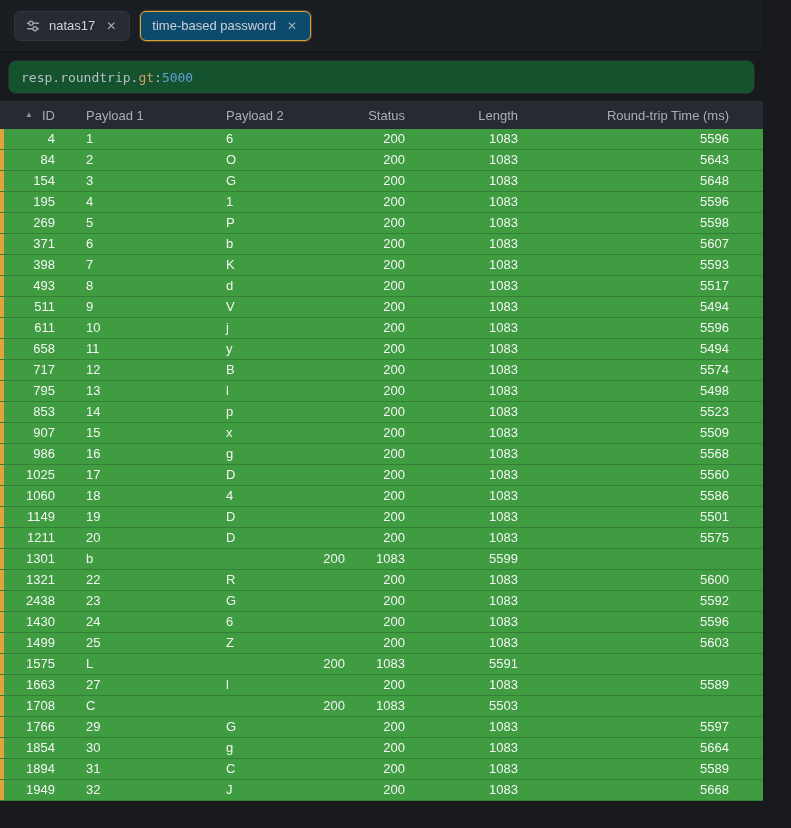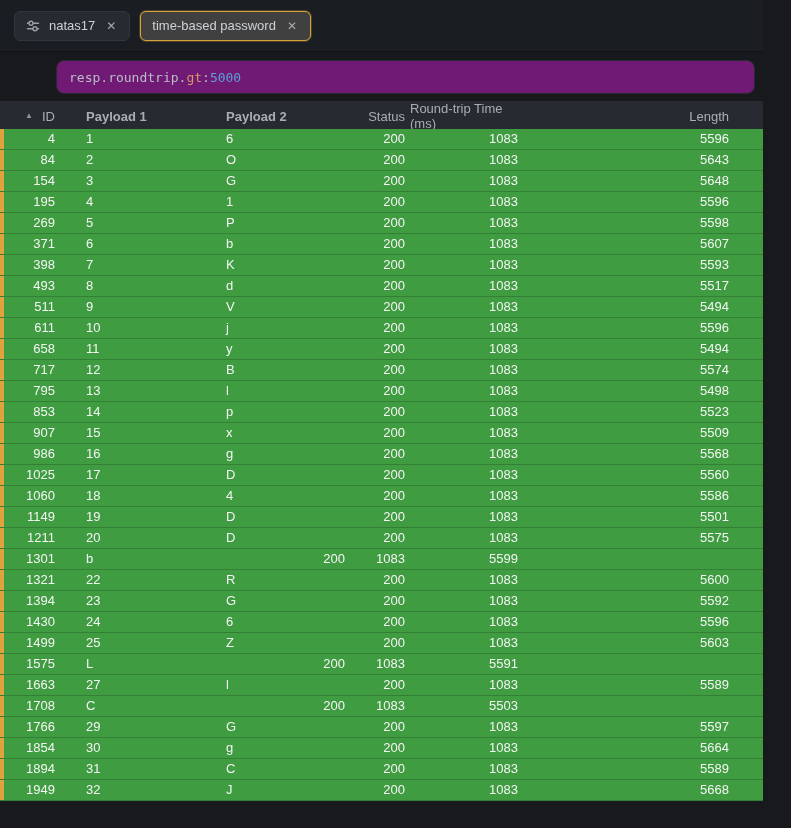--- a/index.html
+++ b/index.html
@@ -32,67 +32,66 @@
     padding:0 11px;
     background:#272b31;
     border:1px solid #31353c;
     border-radius:6px;
     cursor:pointer;
     font-size:13px;
     color:#ccd1d6;
     white-space:nowrap;
   }
   .tab.active{
-    background:#404040;
+    background:#0c4a6e;
     border:1px solid var(--tab-active-border,#d7a43c);
     box-shadow:0 0 0 1px rgba(215,164,60,.25);
     justify-content:center;
   }
   .tab-close{
     font-size:12px;
     color:#a6acb3;
     line-height:1;
     padding:2px;
     cursor:pointer;
   }
   .tab-icon{display:inline-flex;align-items:center;}
 
   
   .filter-bar{padding:8px 8px 7px 8px;}
   .filter-input{
     height:34px;
-    background:#701a75;
+    background:#14532d;
     border:1px solid #272b31;
     border-radius:8px;
     display:flex;
     align-items:center;
     padding:0 12px;
     font-family:"DejaVu Sans Mono", monospace;
     font-size:13px;
     cursor:text;
     overflow:hidden;
     white-space:pre;
-    margin-left:48px;
   }
 
   
   .grid-cols{
     display:grid;
     grid-template-columns:70px 140px 140px 60px 113px 211px 1fr;
   }
   .thead{
     height:28px;
     background:#272b31;
     color:#a8aeb5;
     font-size:13px;
     align-items:center;
   }
   .th{display:flex;align-items:center;height:100%;}
   .th-id{justify-content:flex-end;padding-right:15px;gap:9px;}
-  .th-left{padding-left:16px;font-weight:bold;}
+  .th-left{padding-left:16px;}
   .th-right{justify-content:flex-end;padding-right:5px;}
   .sort-icon{font-size:8px;color:#8d939b;transform:translateY(-1px);}
 
   .tbody{cursor:default;}
   .tr{
     position:relative;
     height:21px;
     background:var(--row-green,#3f9c41);
     border-bottom:1px solid rgba(0,0,0,.18);
     color:#f4f6f4;
@@ -154,24 +153,24 @@
       <div class="th th-left">
         <span>Payload 1</span>
       </div>
       <div class="th th-left">
         <span>Payload 2</span>
       </div>
       <div class="th th-right">
         <span>Status</span>
       </div>
       <div class="th th-right">
+        <span>Length</span>
+      </div>
+      <div class="th th-right">
         <span>Round-trip Time (ms)</span>
-      </div>
-      <div class="th th-right">
-        <span>Length</span>
       </div>
       <div class="th"></div>
     </div>
     <div class="tbody">
         <div class="tr grid-cols">
           <div class="td td-id">4</div>
           <div class="td td-payload1">1</div>
           <div class="td td-payload2">6</div>
           <div class="td td-status">200</div>
           <div class="td td-length">1083</div>
@@ -360,21 +359,21 @@
         <div class="tr grid-cols">
           <div class="td td-id">1321</div>
           <div class="td td-payload1">22</div>
           <div class="td td-payload2">R</div>
           <div class="td td-status">200</div>
           <div class="td td-length">1083</div>
           <div class="td td-rtt">5600</div>
           <div class="td"></div>
         </div>
         <div class="tr grid-cols">
-          <div class="td td-id">1394</div>
+          <div class="td td-id">2438</div>
           <div class="td td-payload1">23</div>
           <div class="td td-payload2">G</div>
           <div class="td td-status">200</div>
           <div class="td td-length">1083</div>
           <div class="td td-rtt">5592</div>
           <div class="td"></div>
         </div>
         <div class="tr grid-cols">
           <div class="td td-id">1430</div>
           <div class="td td-payload1">24</div>

